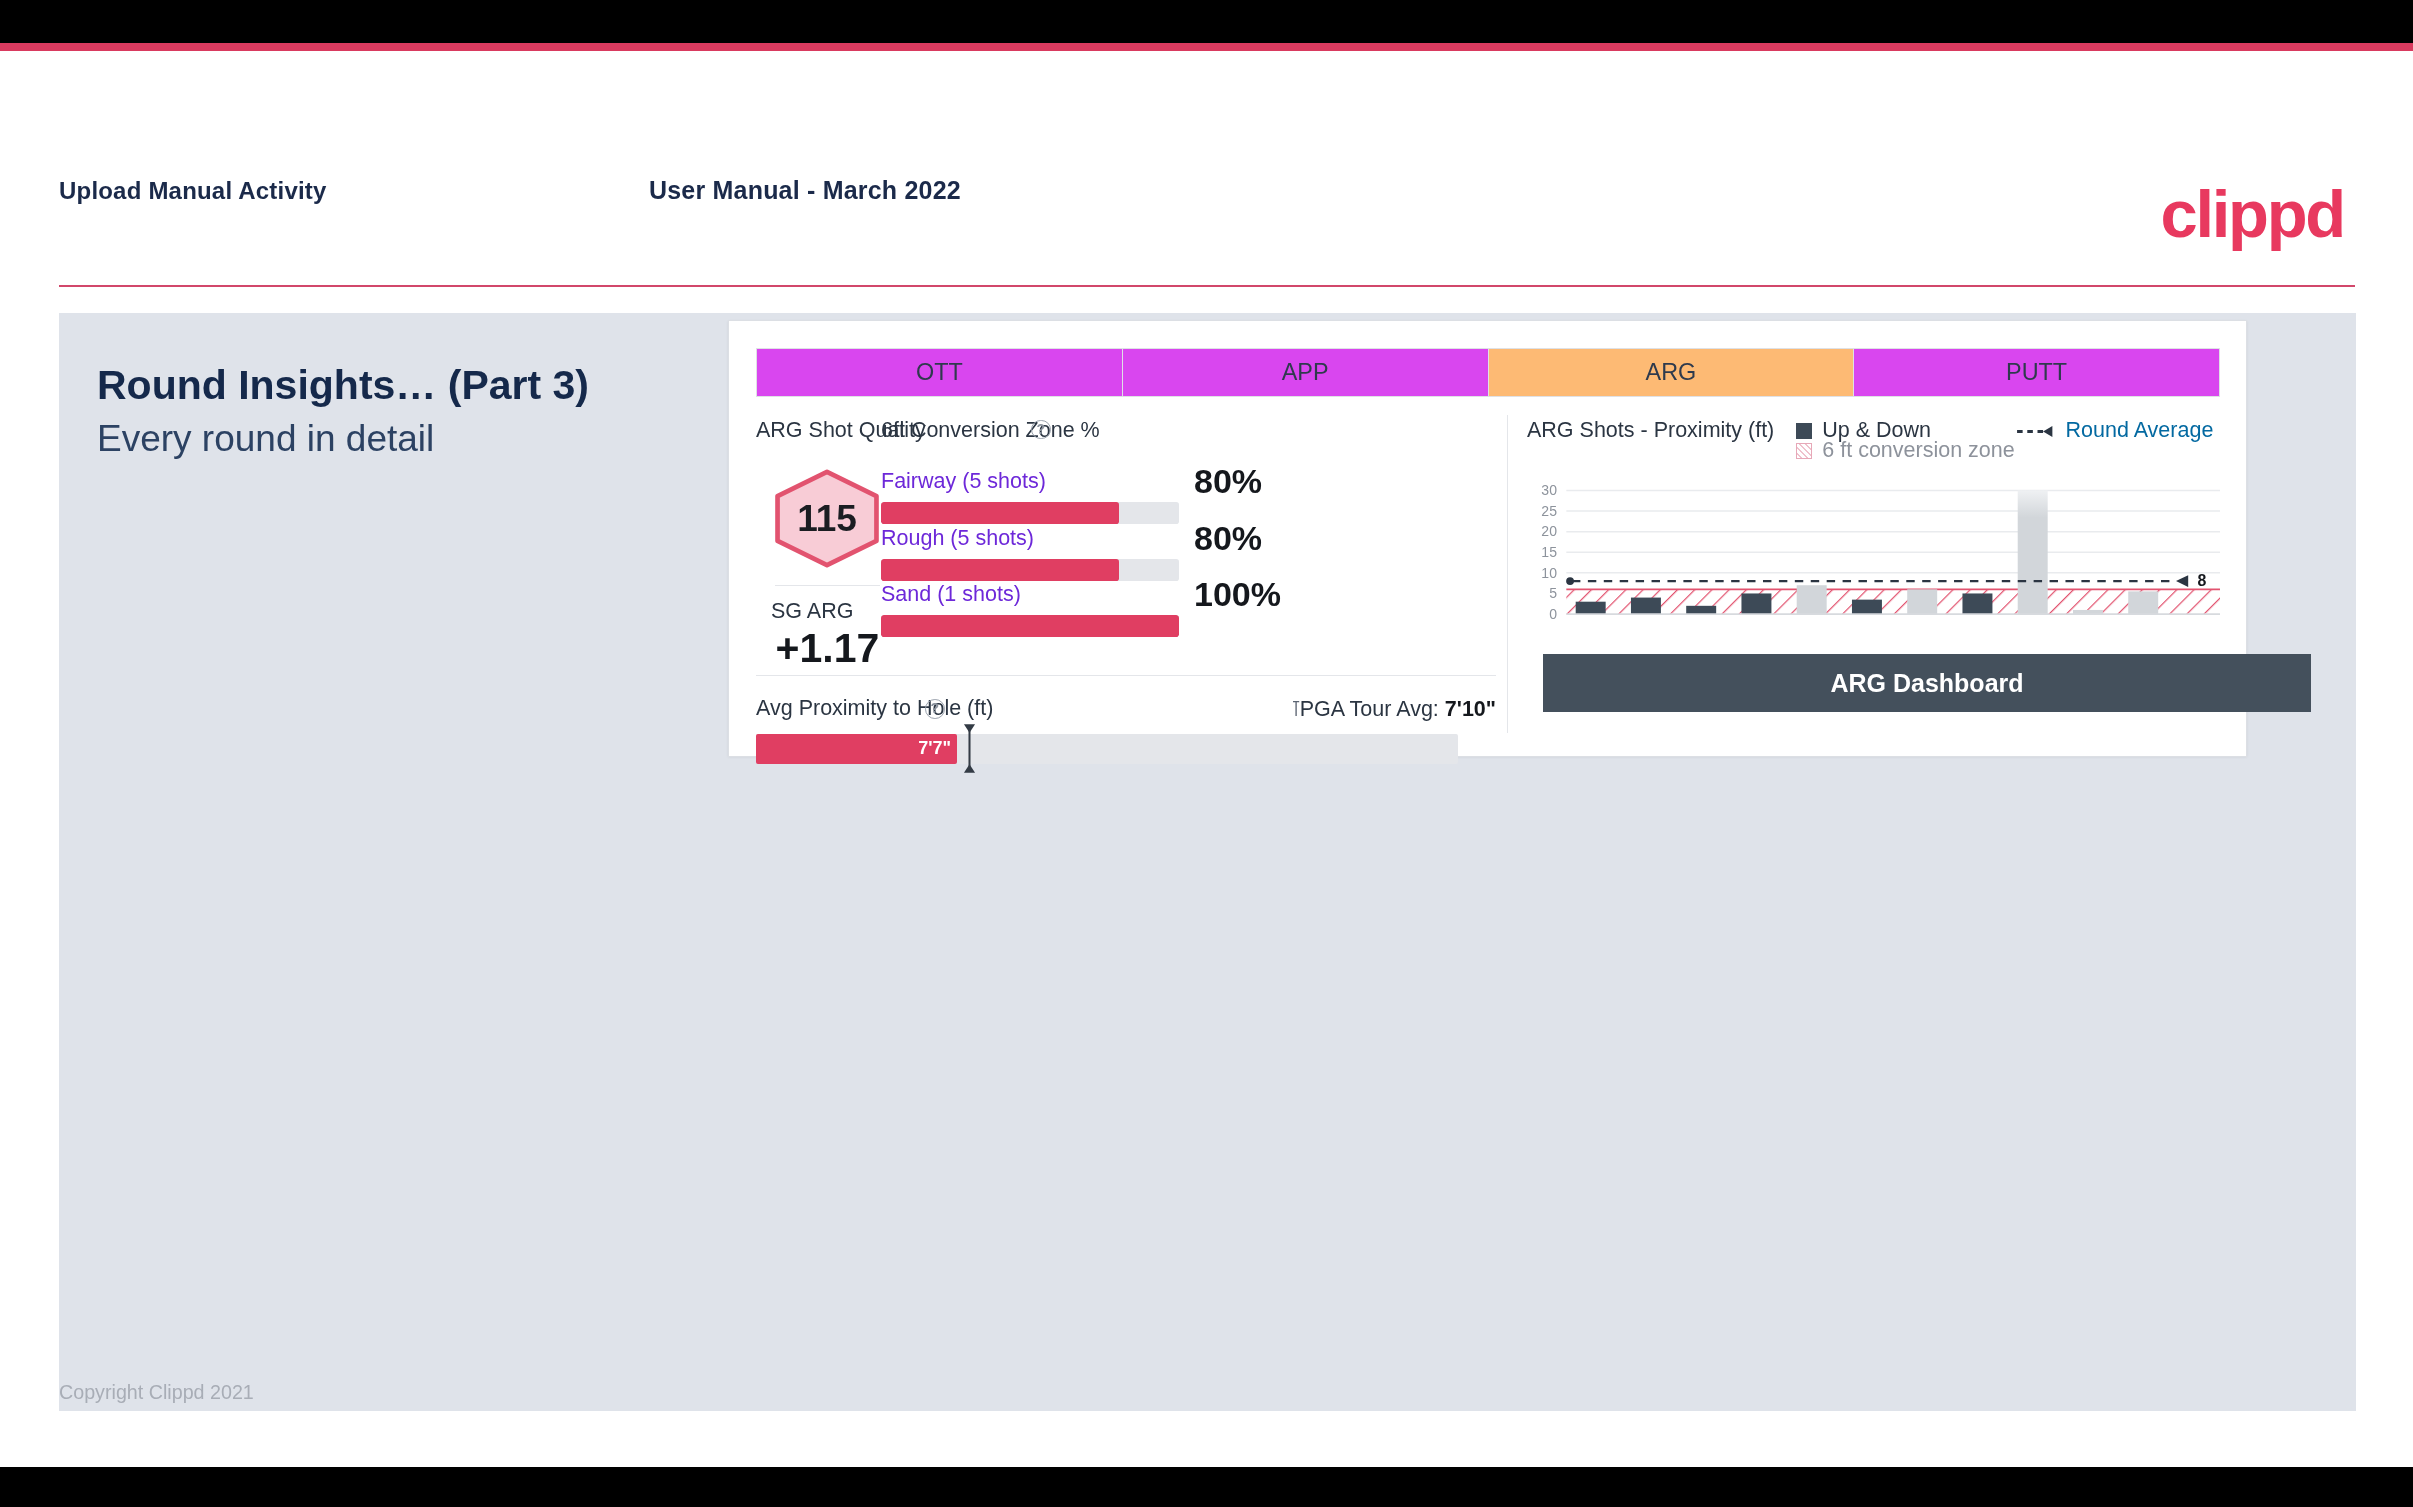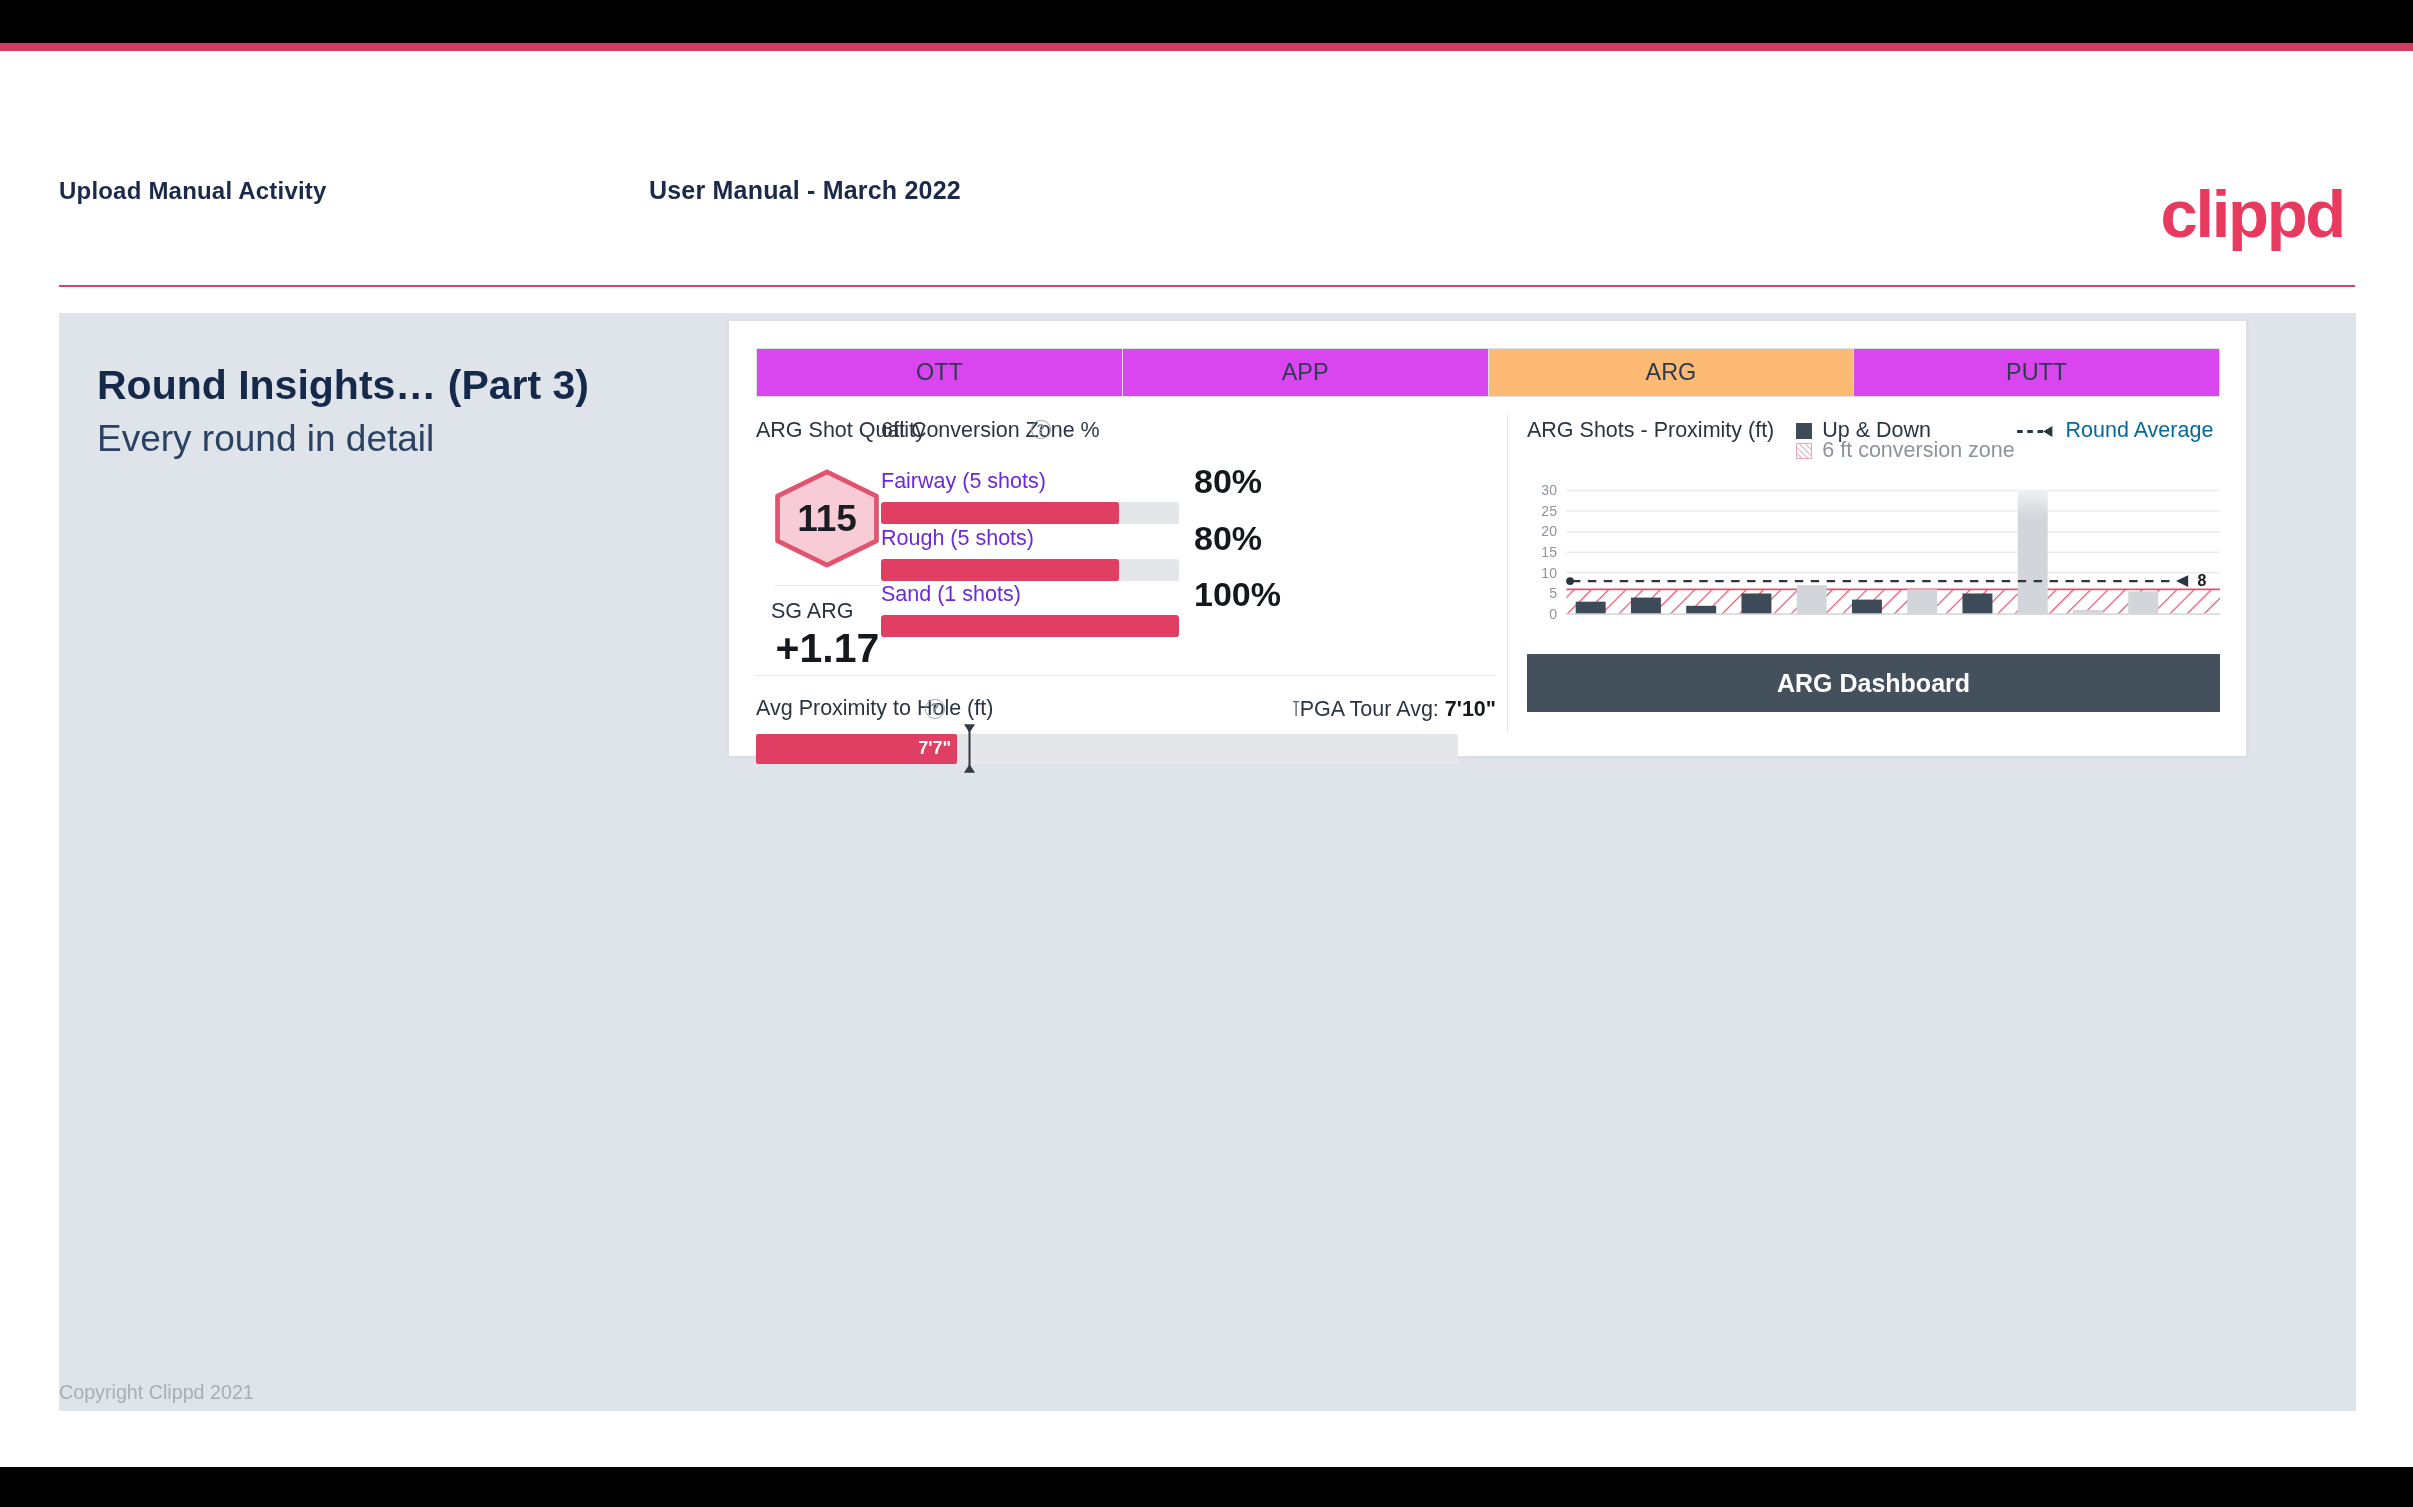--- a/index.html
+++ b/index.html
@@ -185,21 +185,21 @@
   .leg2 { position: absolute; left: 490px; top: 2.8px; font-size: 21.5px; color: #0369a1; white-space: nowrap; }
   .leg3 { position: absolute; left: 269px; top: 23.4px; font-size: 21.5px; color: #8d929b; white-space: nowrap; }
   .leg-hatch {
     display: inline-block; width: 16px; height: 16px; vertical-align: -1.9px; margin-right: 10.3px;
     border: 0.9px solid #e7a8b8;
     background: repeating-linear-gradient(45deg, #ffffff 0 2.8px, #efc2cd 2.8px 4.2px);
   }
   .chart { position: absolute; left: 0px; top: 66px; width: 693px; height: 150px; }
 
   .dash-btn {
-    position: absolute; left: 0px; top: 239px; width: 693px; height: 58px;
+    position: absolute; left: 16px; top: 239px; width: 768px; height: 58px;
     background: #44505c; color: #ffffff;
     display: flex; align-items: center; justify-content: center;
     font-size: 25px; font-weight: 600; cursor: pointer; border: none;
     font-family: "Liberation Sans", sans-serif;
   }
   .bottom-black { position: absolute; left: 0; top: 1467px; width: 2413px; height: 41px; background: #000; }
 </style>
 </head>
 <body>
 

